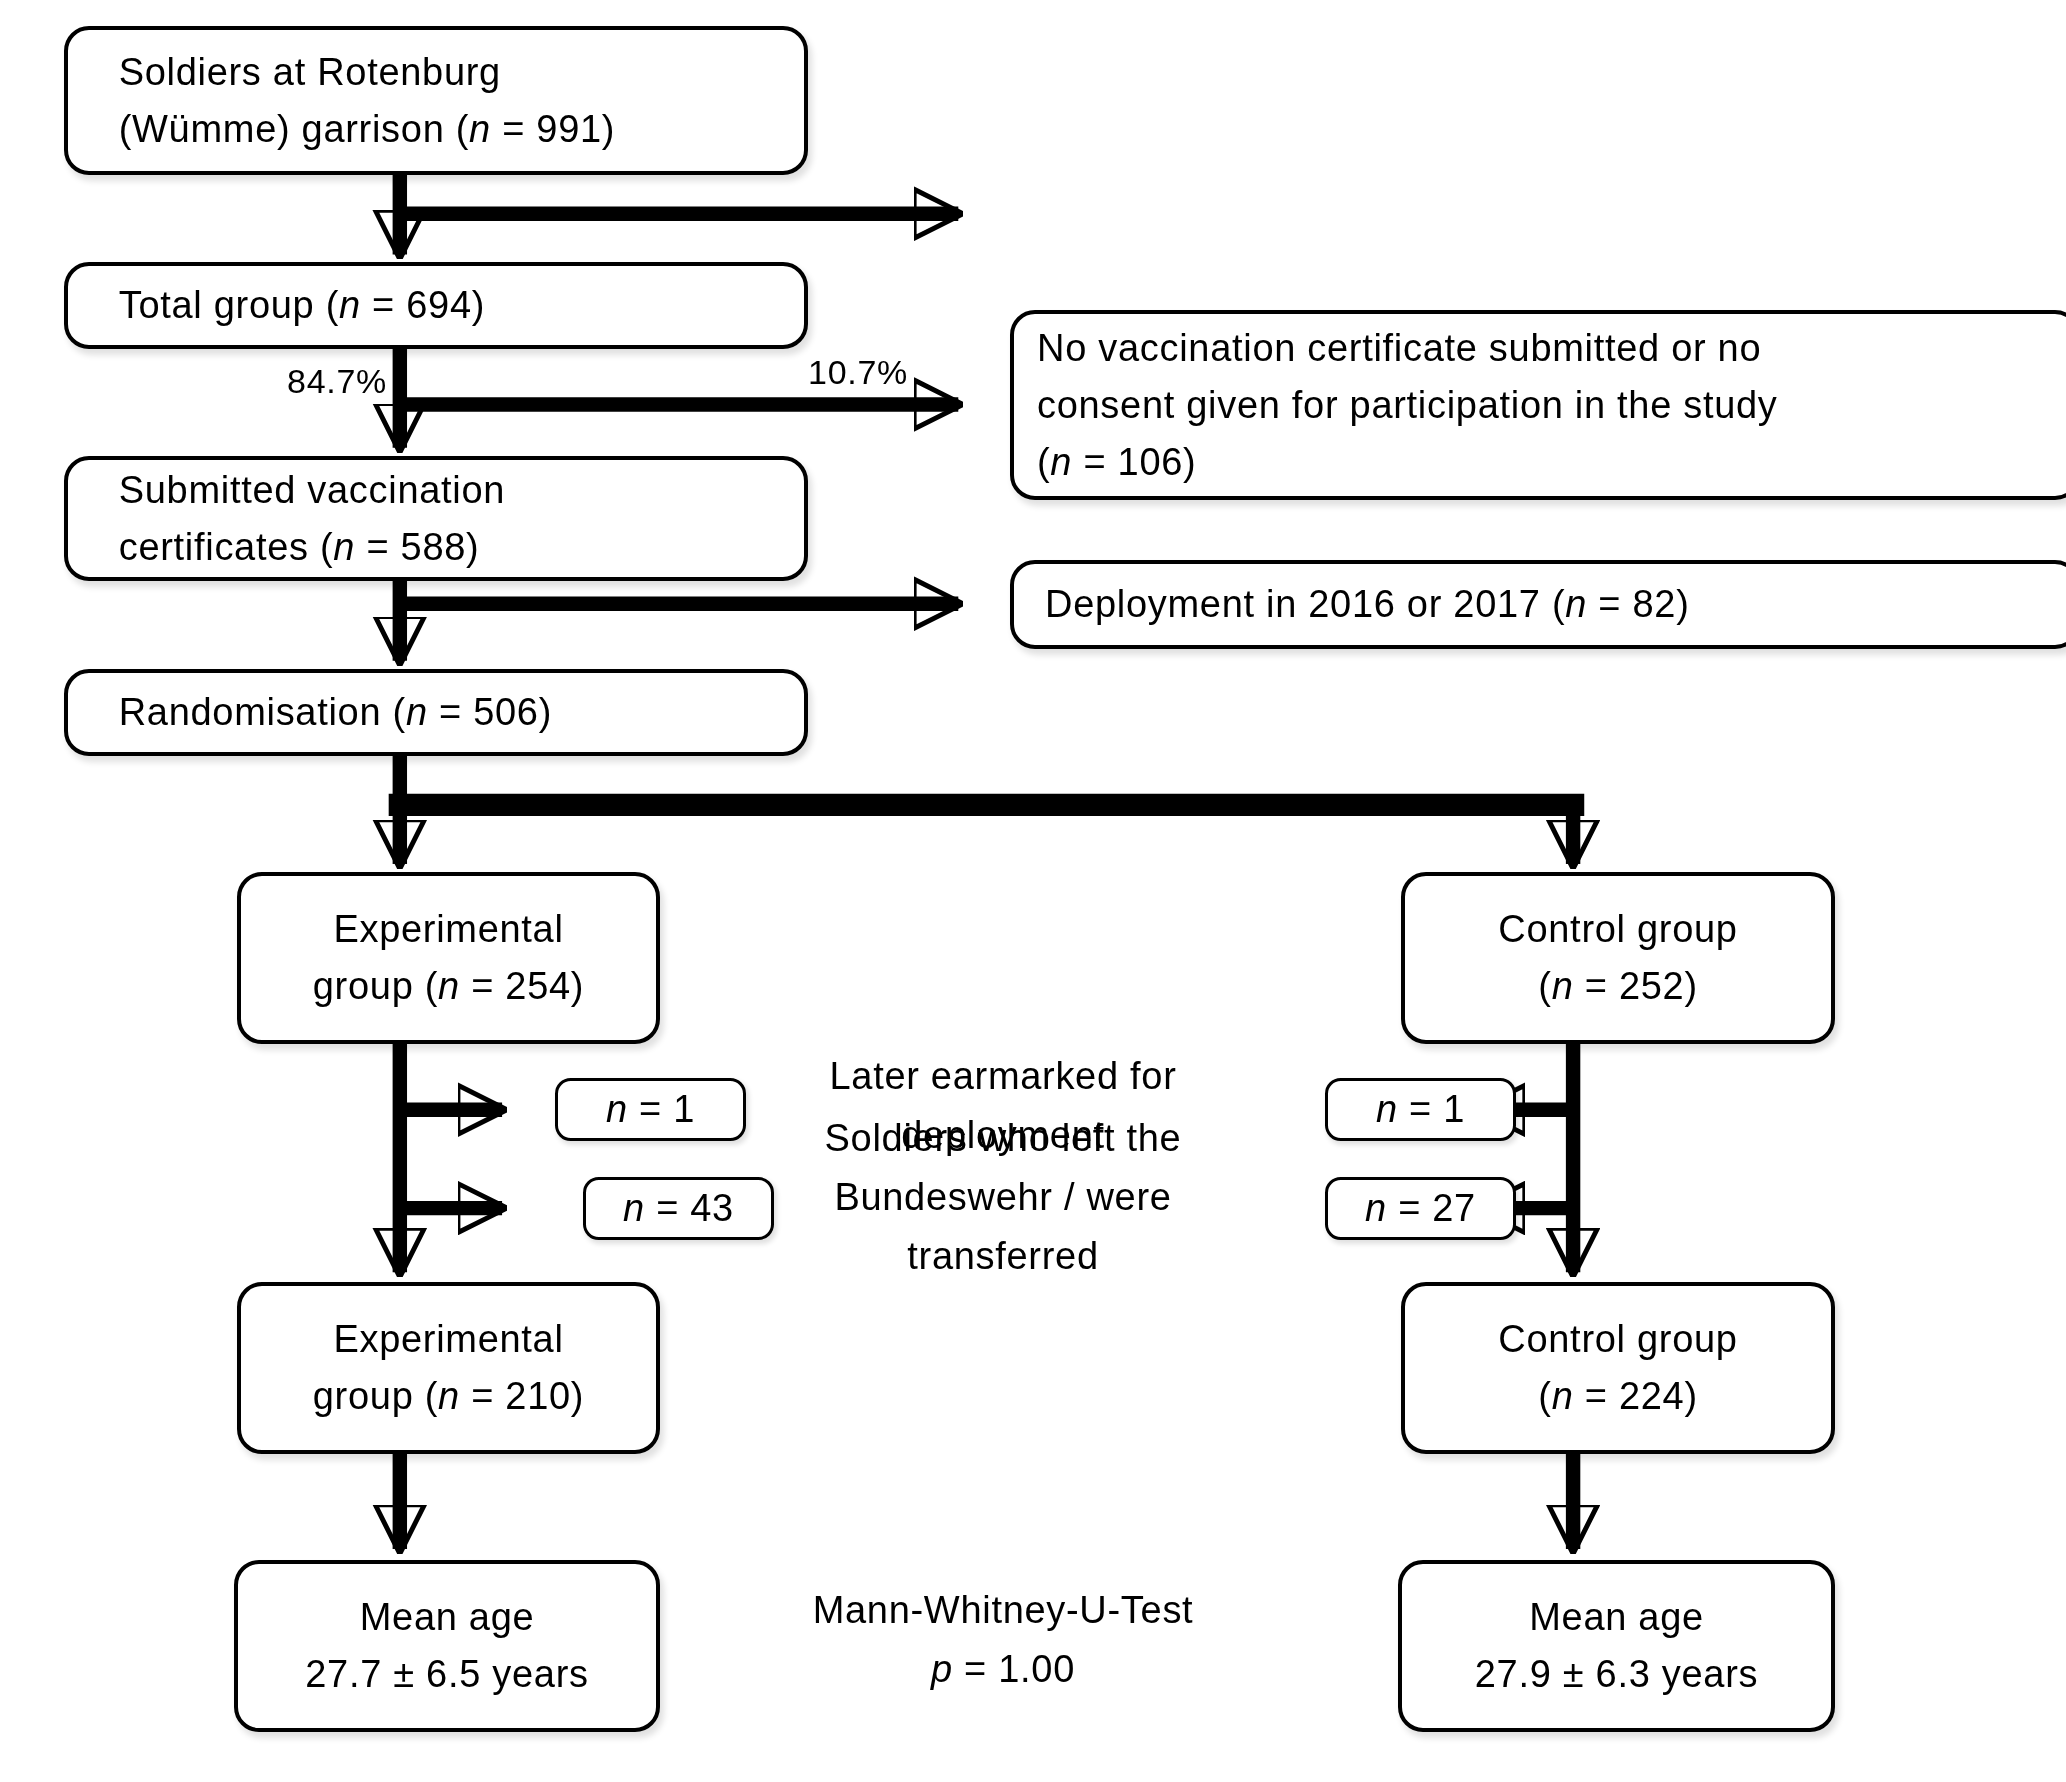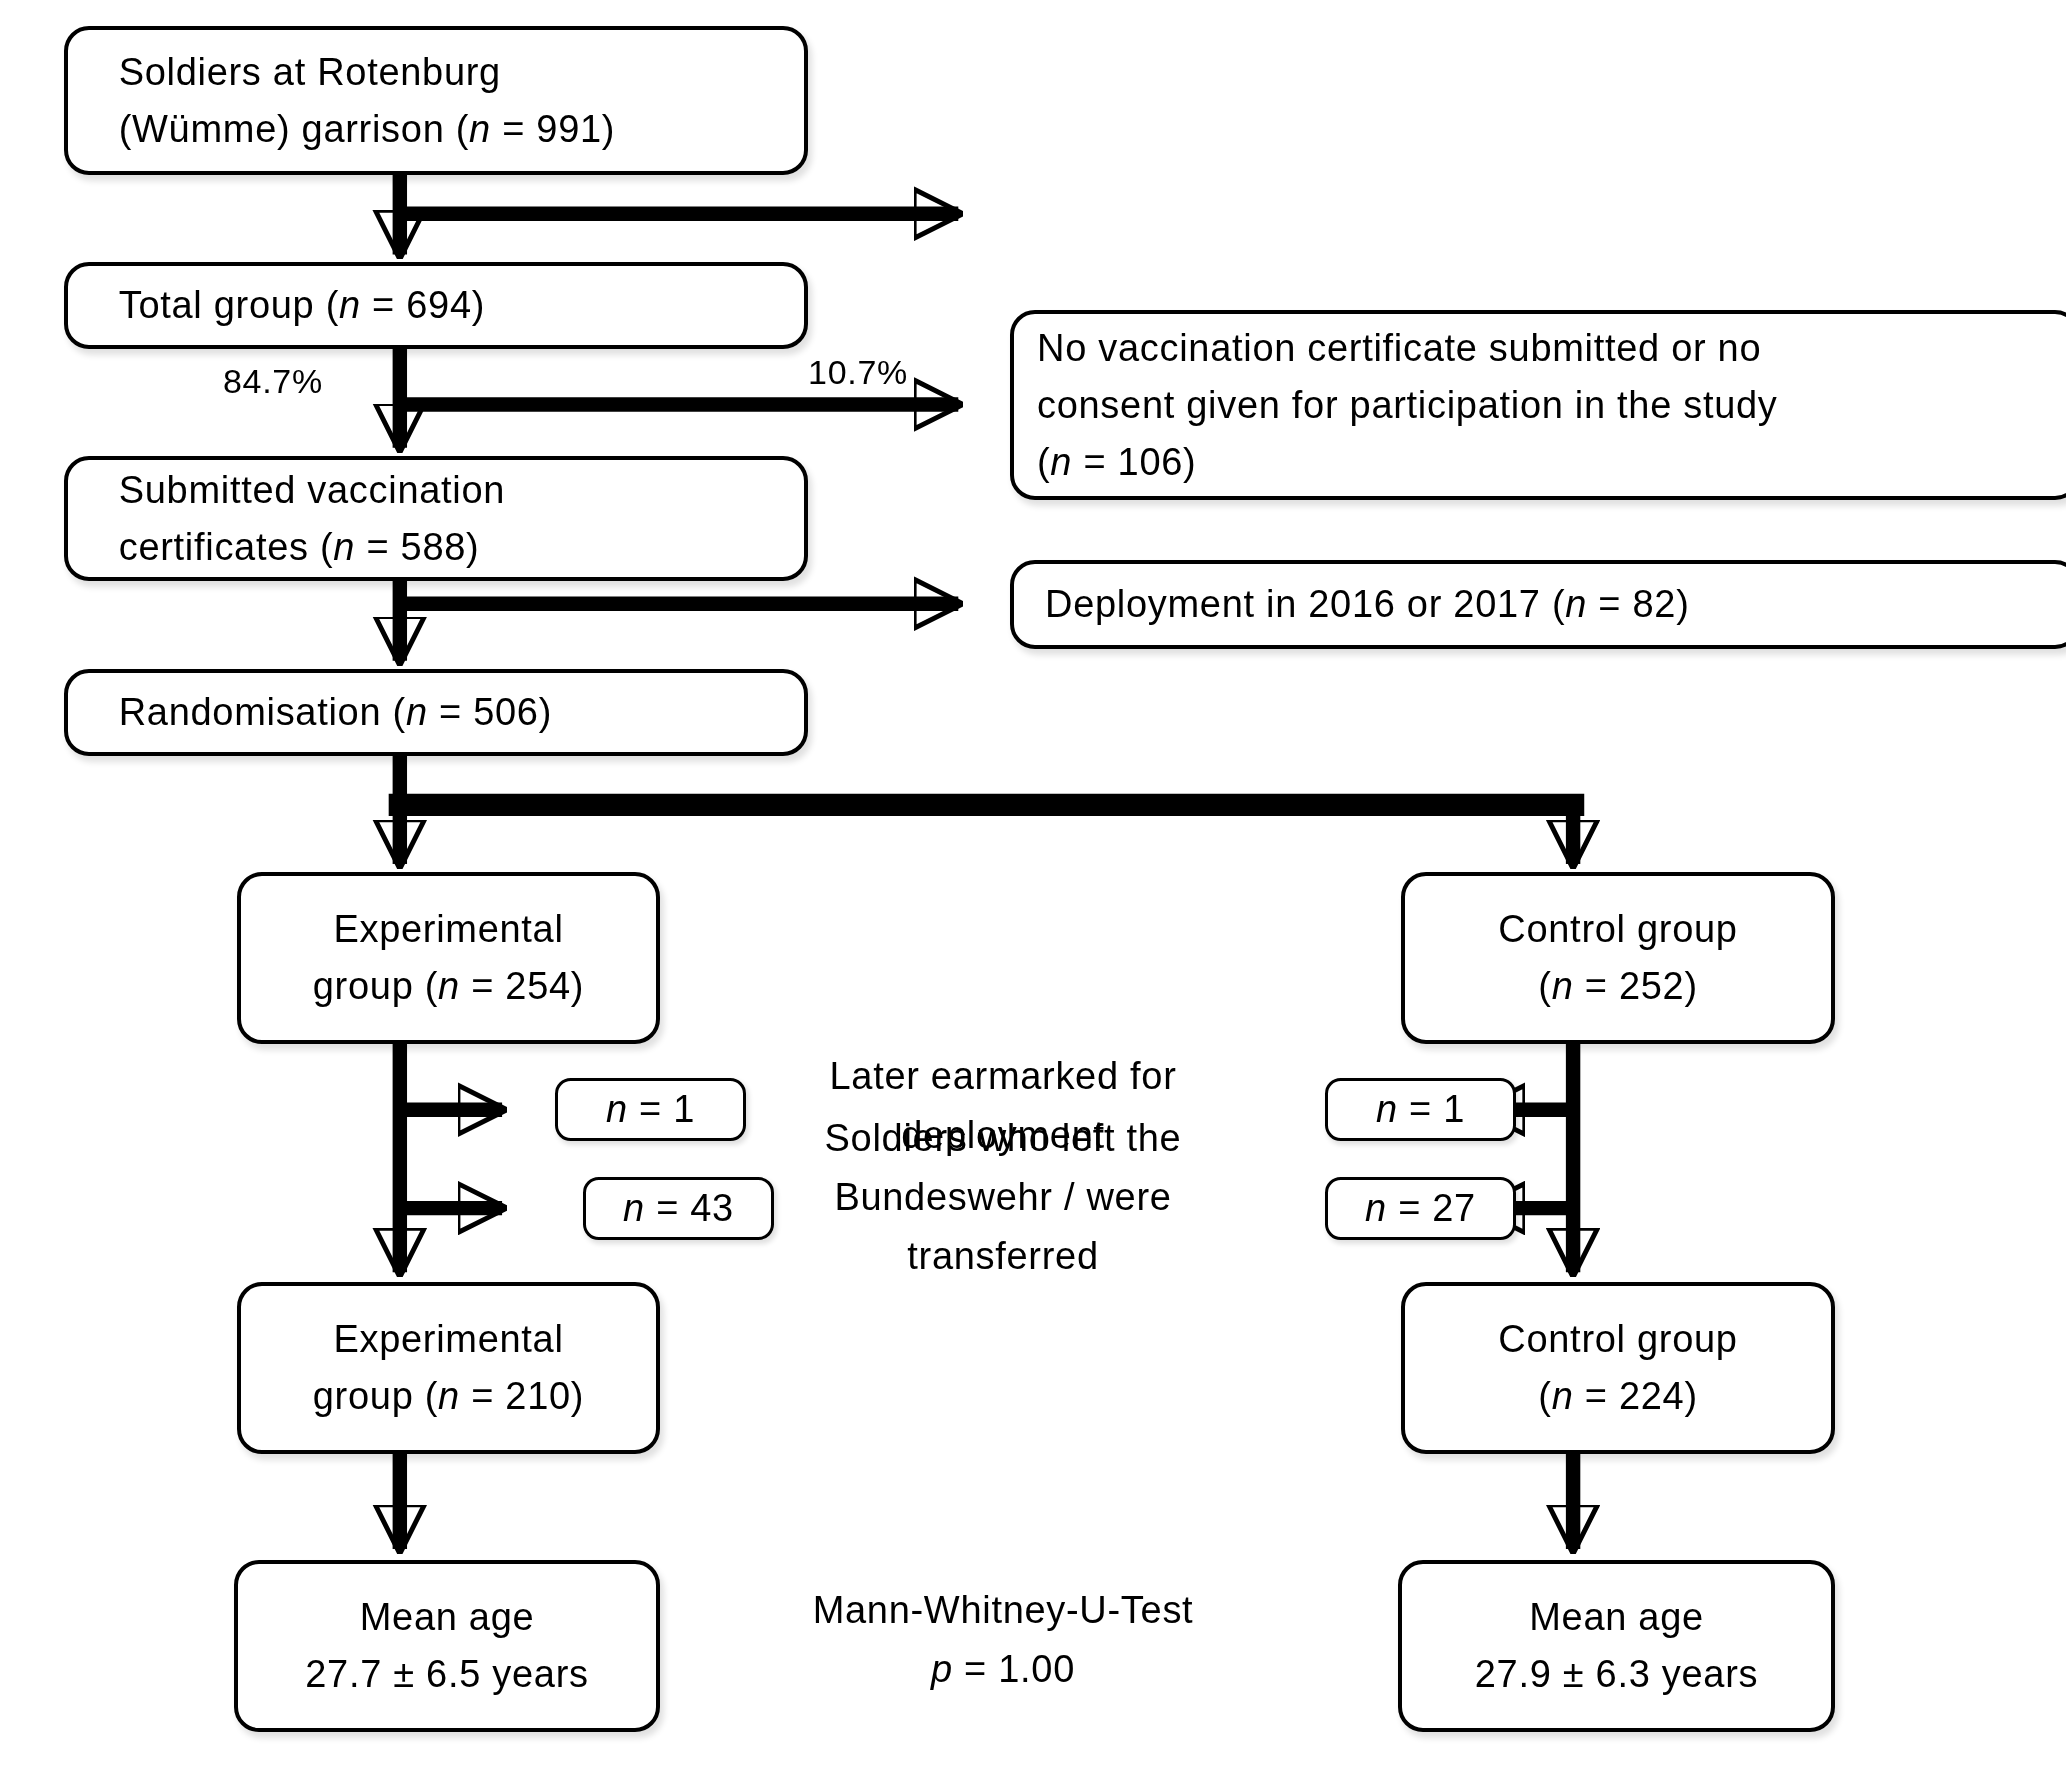--- a/index.html
+++ b/index.html
@@ -88,21 +88,21 @@
   <div class="box left-align" style="left:966px;top:310px;width:1070px;height:190px;padding-left:23px;">
     <span class="txt">No vaccination certificate submitted or no
 consent given for participation in the study
 (<i>n</i> = 106)</span>
   </div>
 
   <div class="box left-align" style="left:966px;top:560px;width:1070px;height:89px;padding-left:31px;">
     <span class="txt">Deployment in 2016 or 2017 (<i>n</i> = 82)</span>
   </div>
 
-  <div class="pct" style="left:223px;top:362px;width:164px;text-align:left;">84.7%</div>
+  <div class="pct" style="left:223px;top:362px;width:164px;text-align:right;">84.7%</div>
   <div class="pct" style="left:773px;top:353px;width:170px;text-align:center;">10.7%</div>
 
   <div class="box center-align" style="left:193px;top:872px;width:423px;height:172px;">
     <span class="txt">Experimental
 group (<i>n</i> = 254)</span>
   </div>
 
   <div class="box center-align" style="left:1357px;top:872px;width:434px;height:172px;">
     <span class="txt">Control group
 (<i>n</i> = 252)</span>

